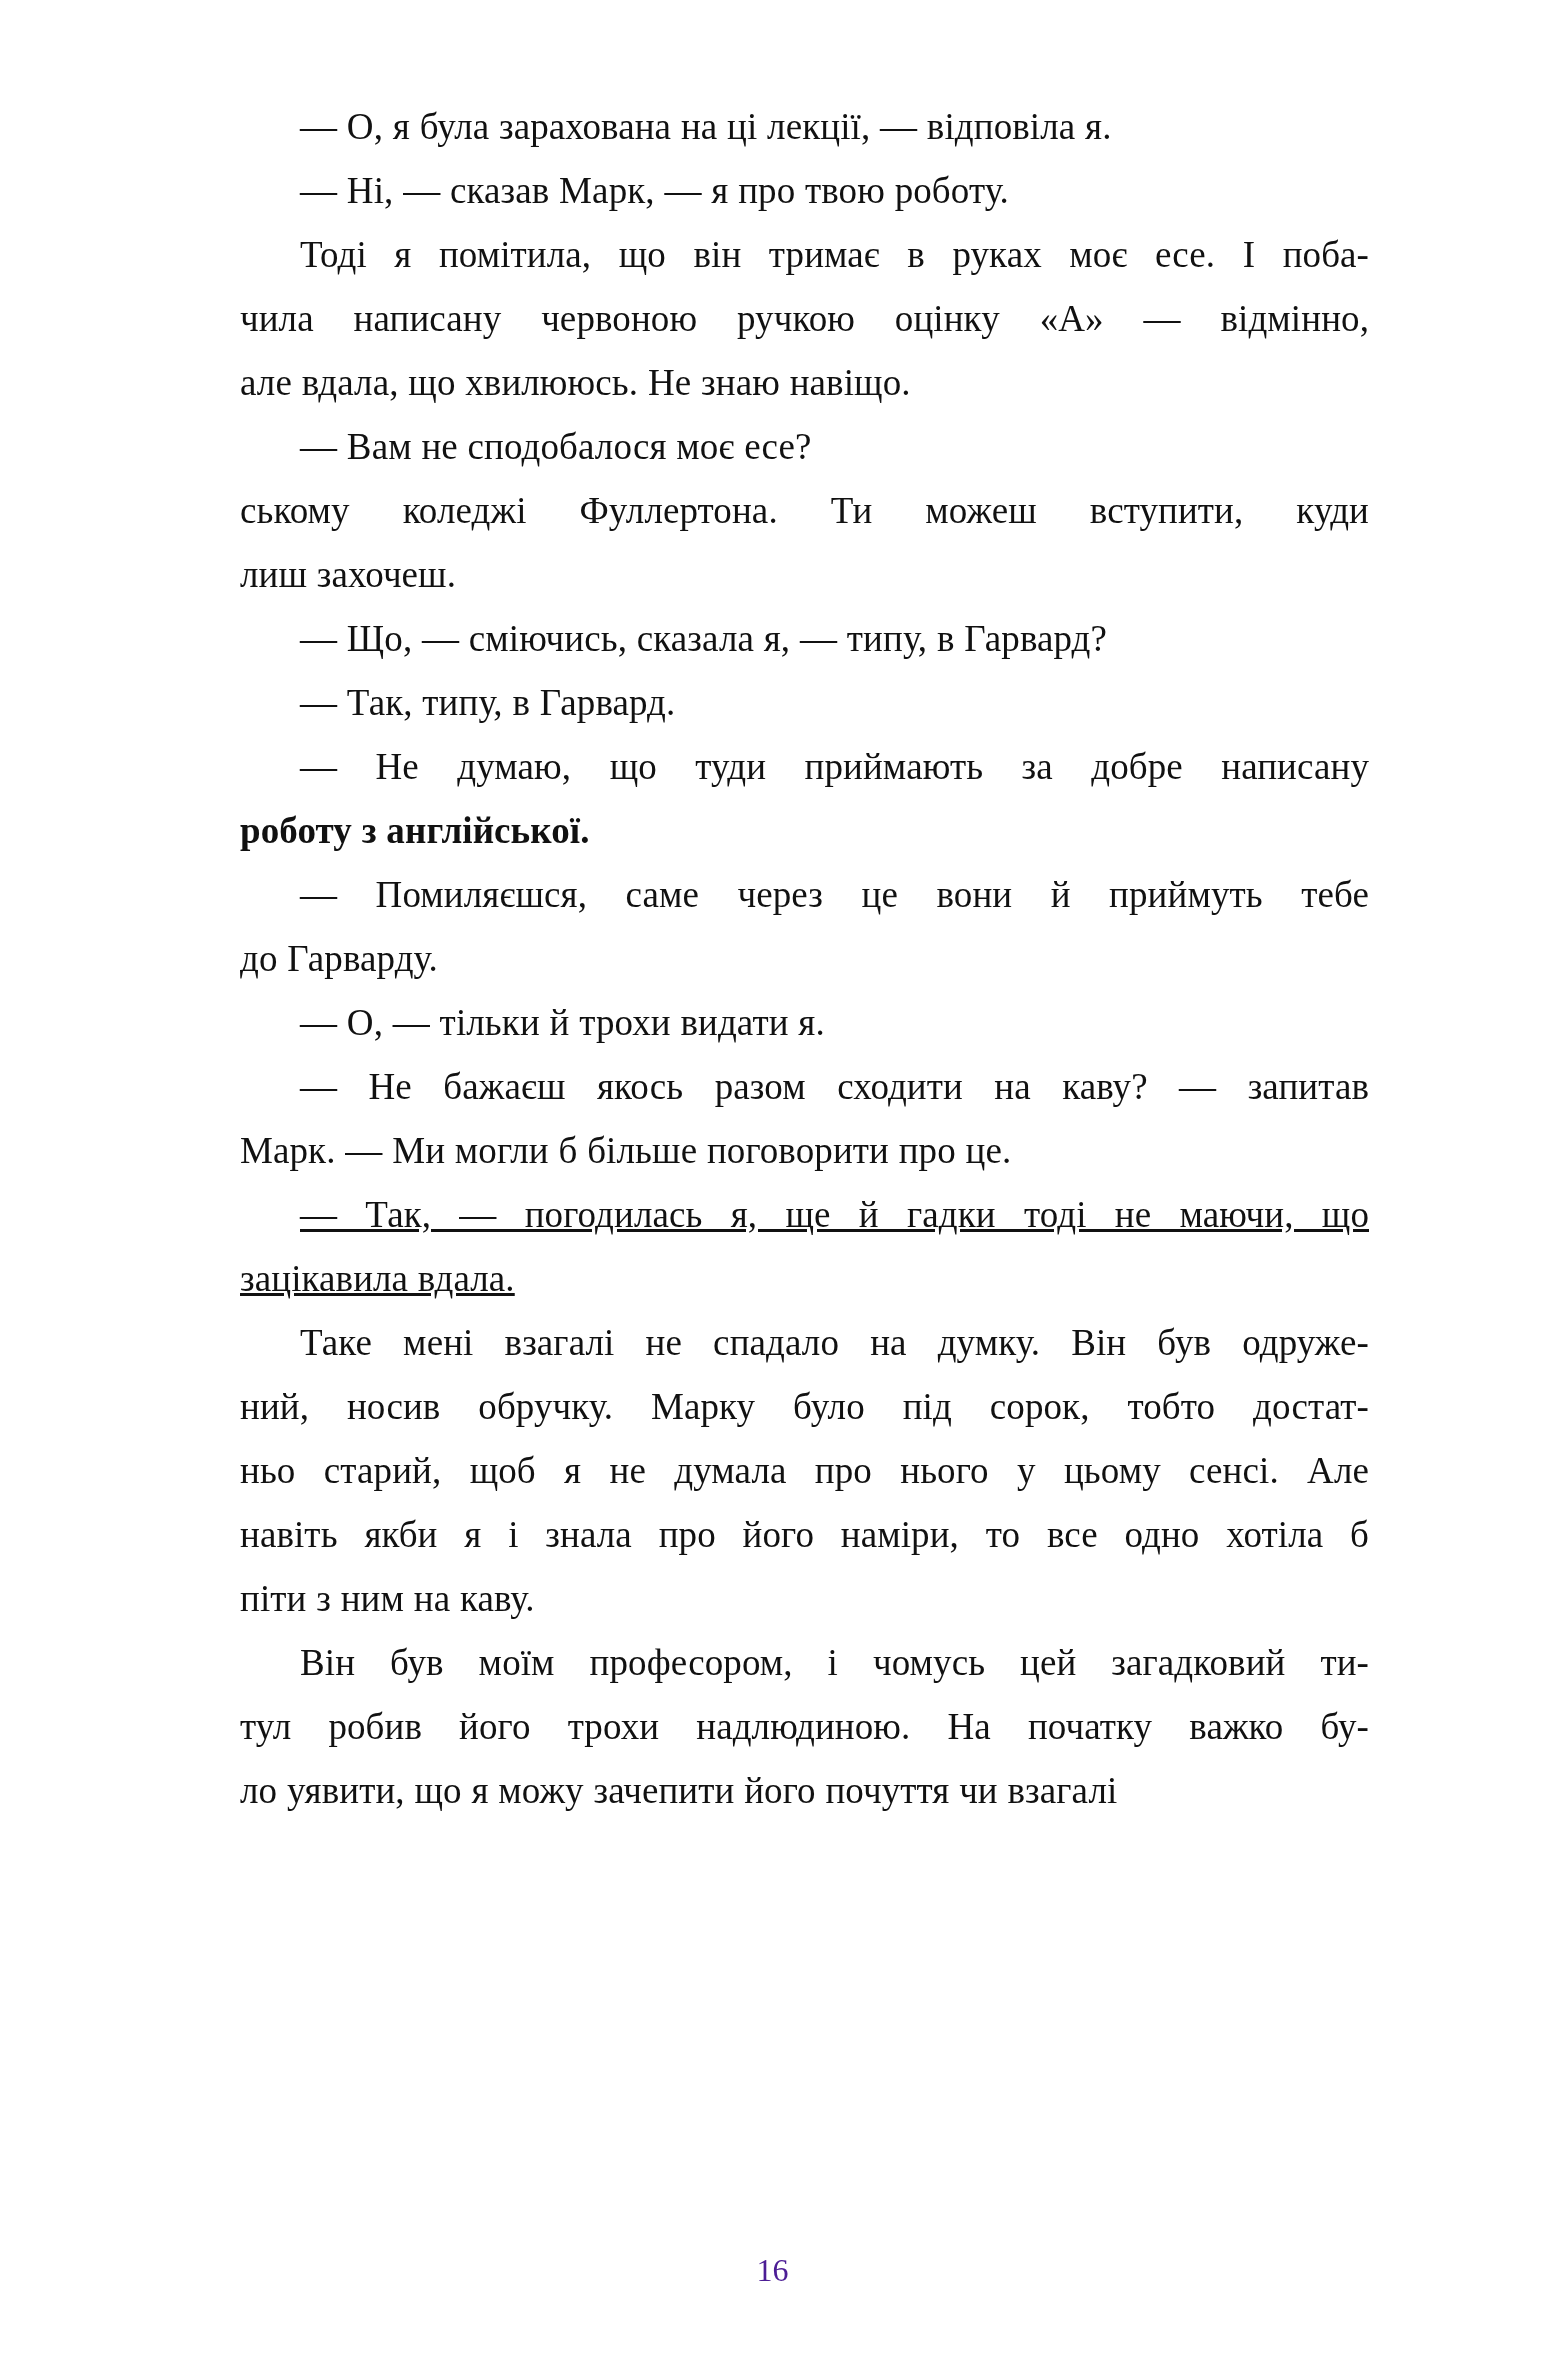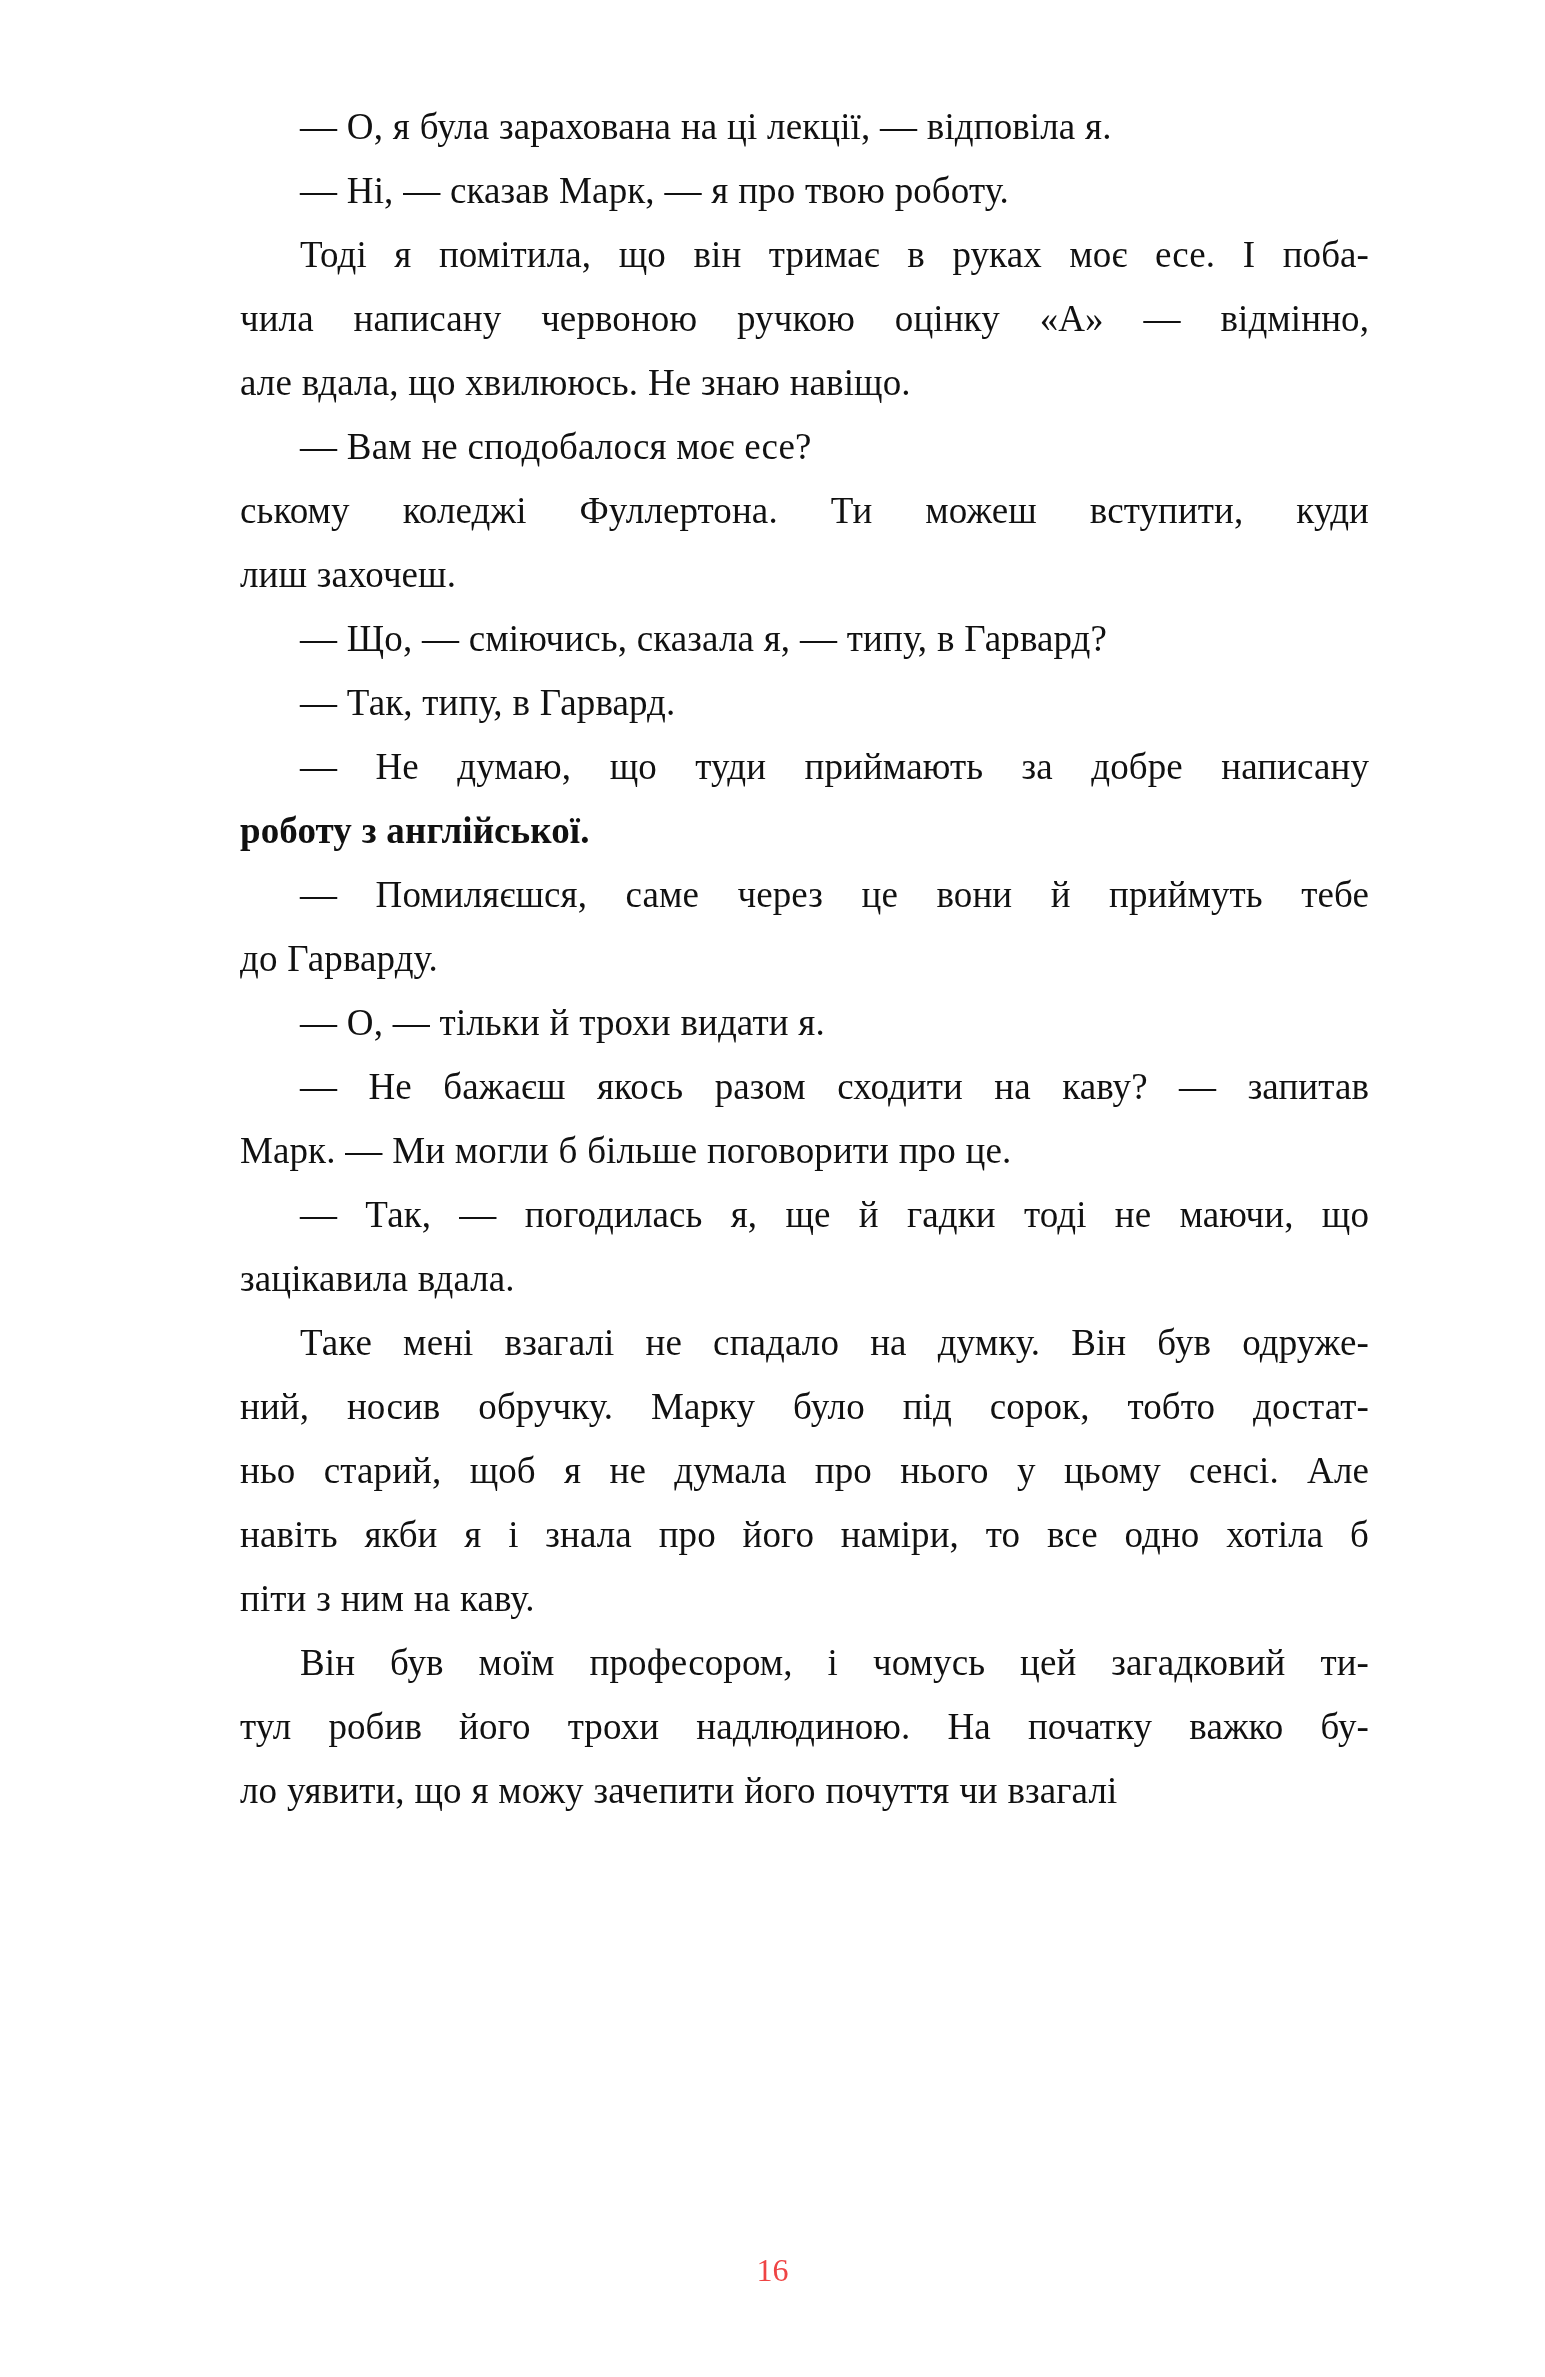--- a/index.html
+++ b/index.html
@@ -44,21 +44,21 @@
     text-indent: 60px;
   }
   .page-number {
     position: absolute;
     left: 0;
     top: 2254px;
     width: 1545px;
     text-align: center;
     font-size: 32px;
     line-height: 32px;
-    color: #ef4444;
+    color: #4c1d95;
     font-family: "Liberation Serif", "DejaVu Serif", serif;
   }
   
   .line {
     display: block;
     text-align: justify;
     text-align-last: justify;
     white-space: nowrap;
   }
   .line.last {
@@ -115,21 +115,21 @@
 
     <p class="para indent" style="text-indent: 0px;">
       <span class="line last" style="text-indent: 60px; font-size: 37px;">— О, — тільки й трохи видати я.</span>
     </p>
 
     <p class="para indent" style="text-indent: 0px;">
       <span class="line" style="text-indent: 60px; font-size: 37px;">— Не бажаєш якось разом сходити на каву? — запитав</span>
       <span class="line last" style="font-size: 37px;">Марк. — Ми могли б більше поговорити про це.</span>
     </p>
 
-    <p class="para indent" style="text-indent: 0px;">
+    <p class="para indent" style="text-indent: 0px; text-decoration: underline;">
       <span class="line" style="text-indent: 60px; font-size: 37px;">— Так, — погодилась я, ще й гадки тоді не маючи, що</span>
       <span class="line last" style="font-size: 37px;">зацікавила вдала.</span>
     </p>
 
     <p class="para indent" style="text-indent: 0px;">
       <span class="line" style="text-indent: 60px; font-size: 37px;">Таке мені взагалі не спадало на думку. Він був одруже-</span>
       <span class="line" style="font-size: 37px;">ний, носив обручку. Марку було під сорок, тобто достат-</span>
       <span class="line" style="font-size: 37px;">ньо старий, щоб я не думала про нього у цьому сенсі. Але</span>
       <span class="line" style="font-size: 37px;">навіть якби я і знала про його наміри, то все одно хотіла б</span>
       <span class="line last" style="font-size: 37px;">піти з ним на каву.</span>

